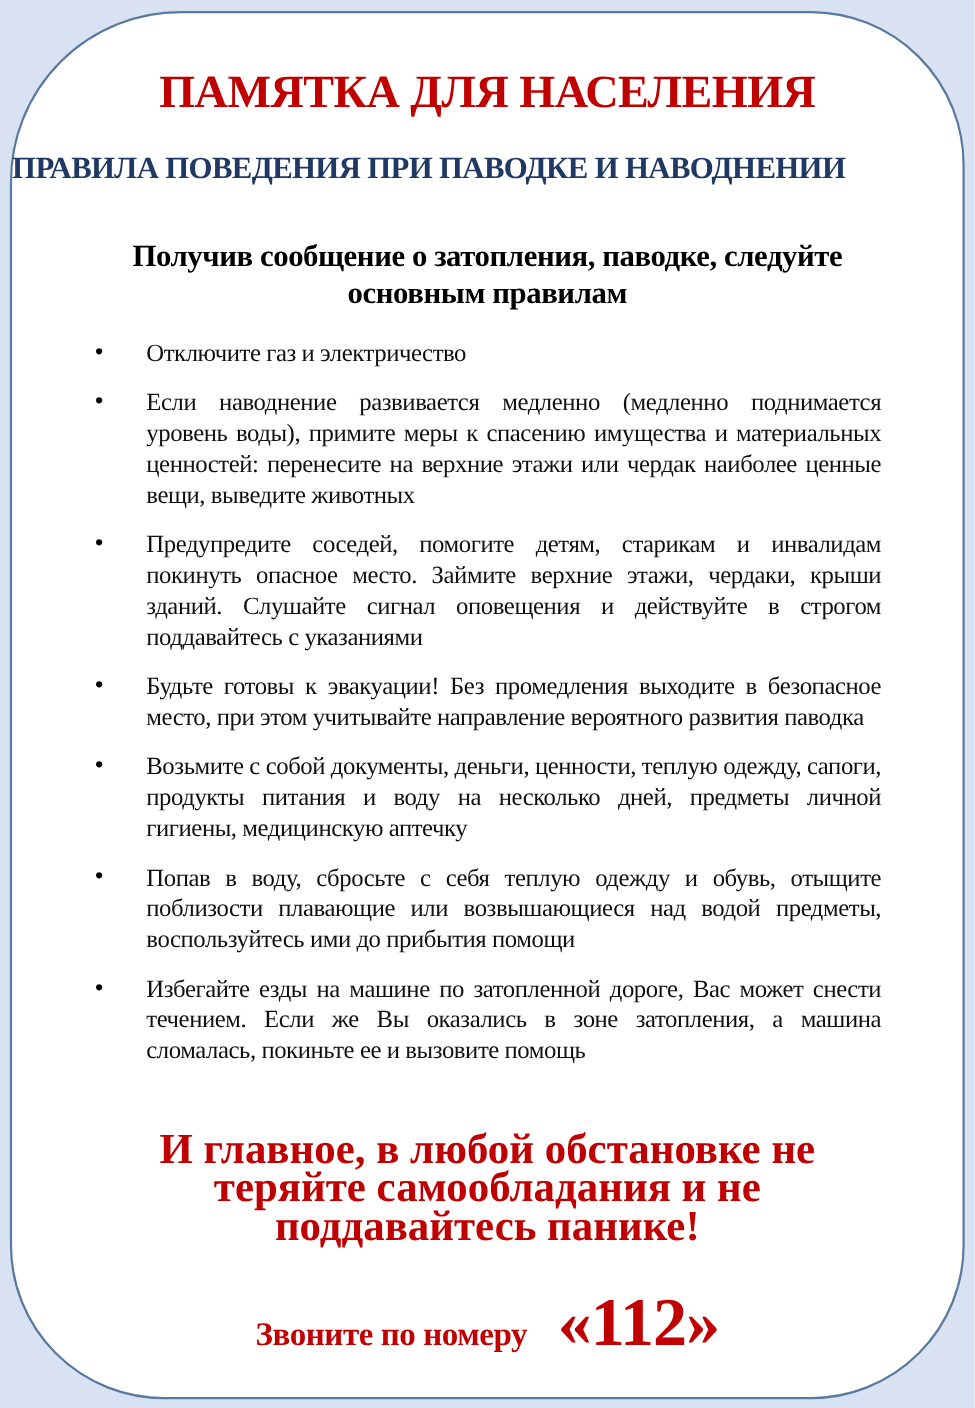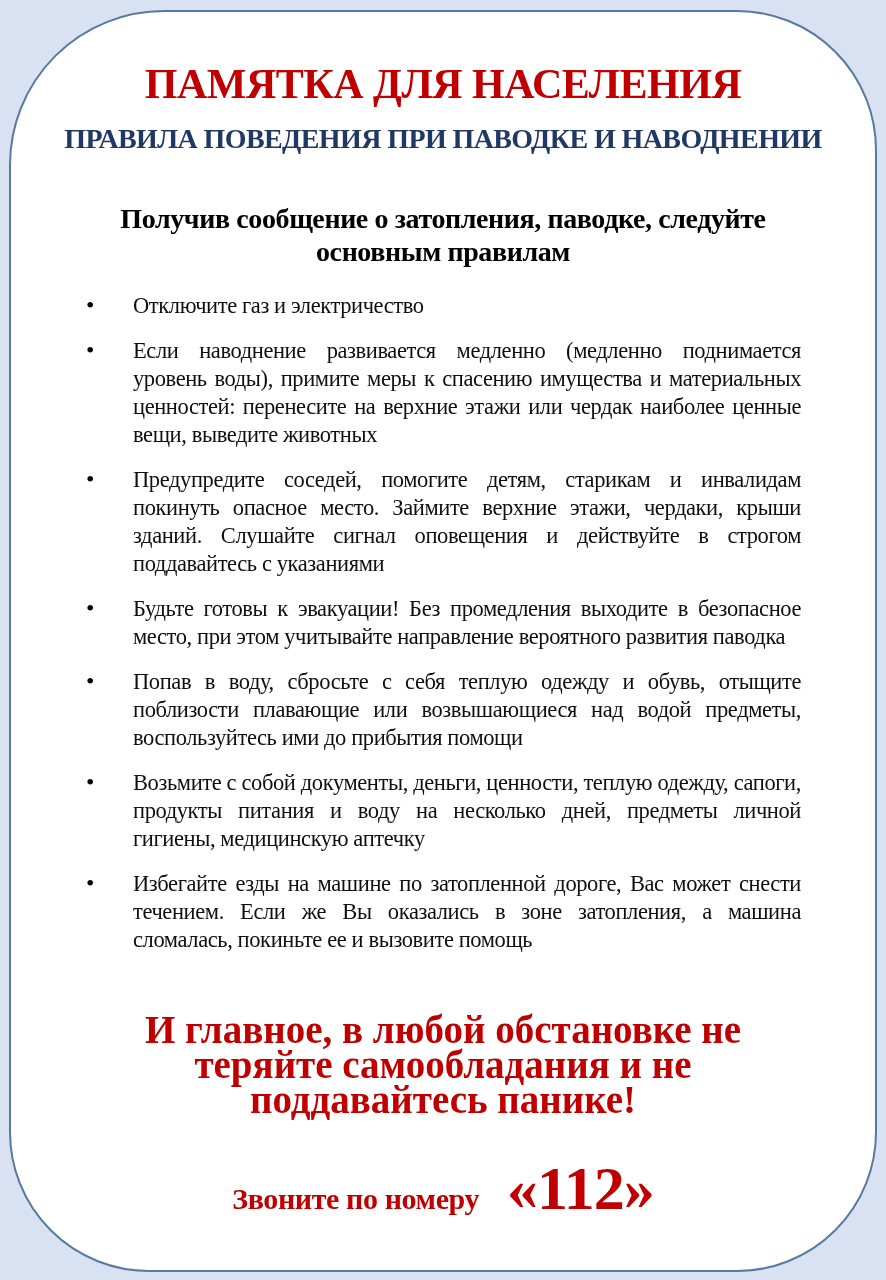--- a/index.html
+++ b/index.html
@@ -29,22 +29,22 @@
   .title {
     margin: 50px 30px 0;
     text-align: center;
     color: var(--accent-red, #c00000);
     font-size: 42px;
     font-weight: bold;
     line-height: 1.05;
     letter-spacing: -0.5px;
   }
   .subtitle {
-    margin: 17px 0 0;
-    text-align: center;
+    margin: 32px 0 0;
+    text-align: left;
     color: var(--accent-navy, #1f3864);
     font-size: 28px;
     font-weight: bold;
     letter-spacing: -0.6px;
     white-space: nowrap;
   }
   .heading {
     margin: 47px auto 0;
     max-width: 770px;
     text-align: center;
@@ -109,22 +109,22 @@
 
 <div class="card">
   <h1 class="title">ПАМЯТКА ДЛЯ НАСЕЛЕНИЯ</h1>
   <h2 class="subtitle">ПРАВИЛА ПОВЕДЕНИЯ ПРИ ПАВОДКЕ И НАВОДНЕНИИ</h2>
   <h3 class="heading">Получив сообщение о затопления, паводке, следуйте основным правилам</h3>
   <ul class="rules">
       <li>Отключите газ и электричество</li>
       <li>Если наводнение развивается медленно (медленно поднимается уровень воды), примите меры к спасению имущества и материальных ценностей: перенесите на верхние этажи или чердак наиболее ценные вещи, выведите животных</li>
       <li>Предупредите соседей, помогите детям, старикам и инвалидам покинуть опасное место. Займите верхние этажи, чердаки, крыши зданий. Слушайте сигнал оповещения и действуйте в строгом поддавайтесь с указаниями</li>
       <li>Будьте готовы к эвакуации! Без промедления выходите в безопасное место, при этом учитывайте направление вероятного развития паводка</li>
+      <li>Возьмите с собой документы, деньги, ценности, теплую одежду, сапоги, продукты питания и воду на несколько дней, предметы личной гигиены, медицинскую аптечку</li>
       <li>Попав в воду, сбросьте с себя теплую одежду и обувь, отыщите поблизости плавающие или возвышающиеся над водой предметы, воспользуйтесь ими до прибытия помощи</li>
-      <li>Возьмите с собой документы, деньги, ценности, теплую одежду, сапоги, продукты питания и воду на несколько дней, предметы личной гигиены, медицинскую аптечку</li>
       <li>Избегайте езды на машине по затопленной дороге, Вас может снести течением. Если же Вы оказались в зоне затопления, а машина сломалась, покиньте ее и вызовите помощь</li>
     </ul>
   <p class="warning">И главное, в любой обстановке не теряйте самообладания и не поддавайтесь панике!</p>
   <p class="call">
     <span class="prefix">Звоните по номеру</span>
     <span class="number">«112»</span>
   </p>
 </div>
 
 </body></html>

